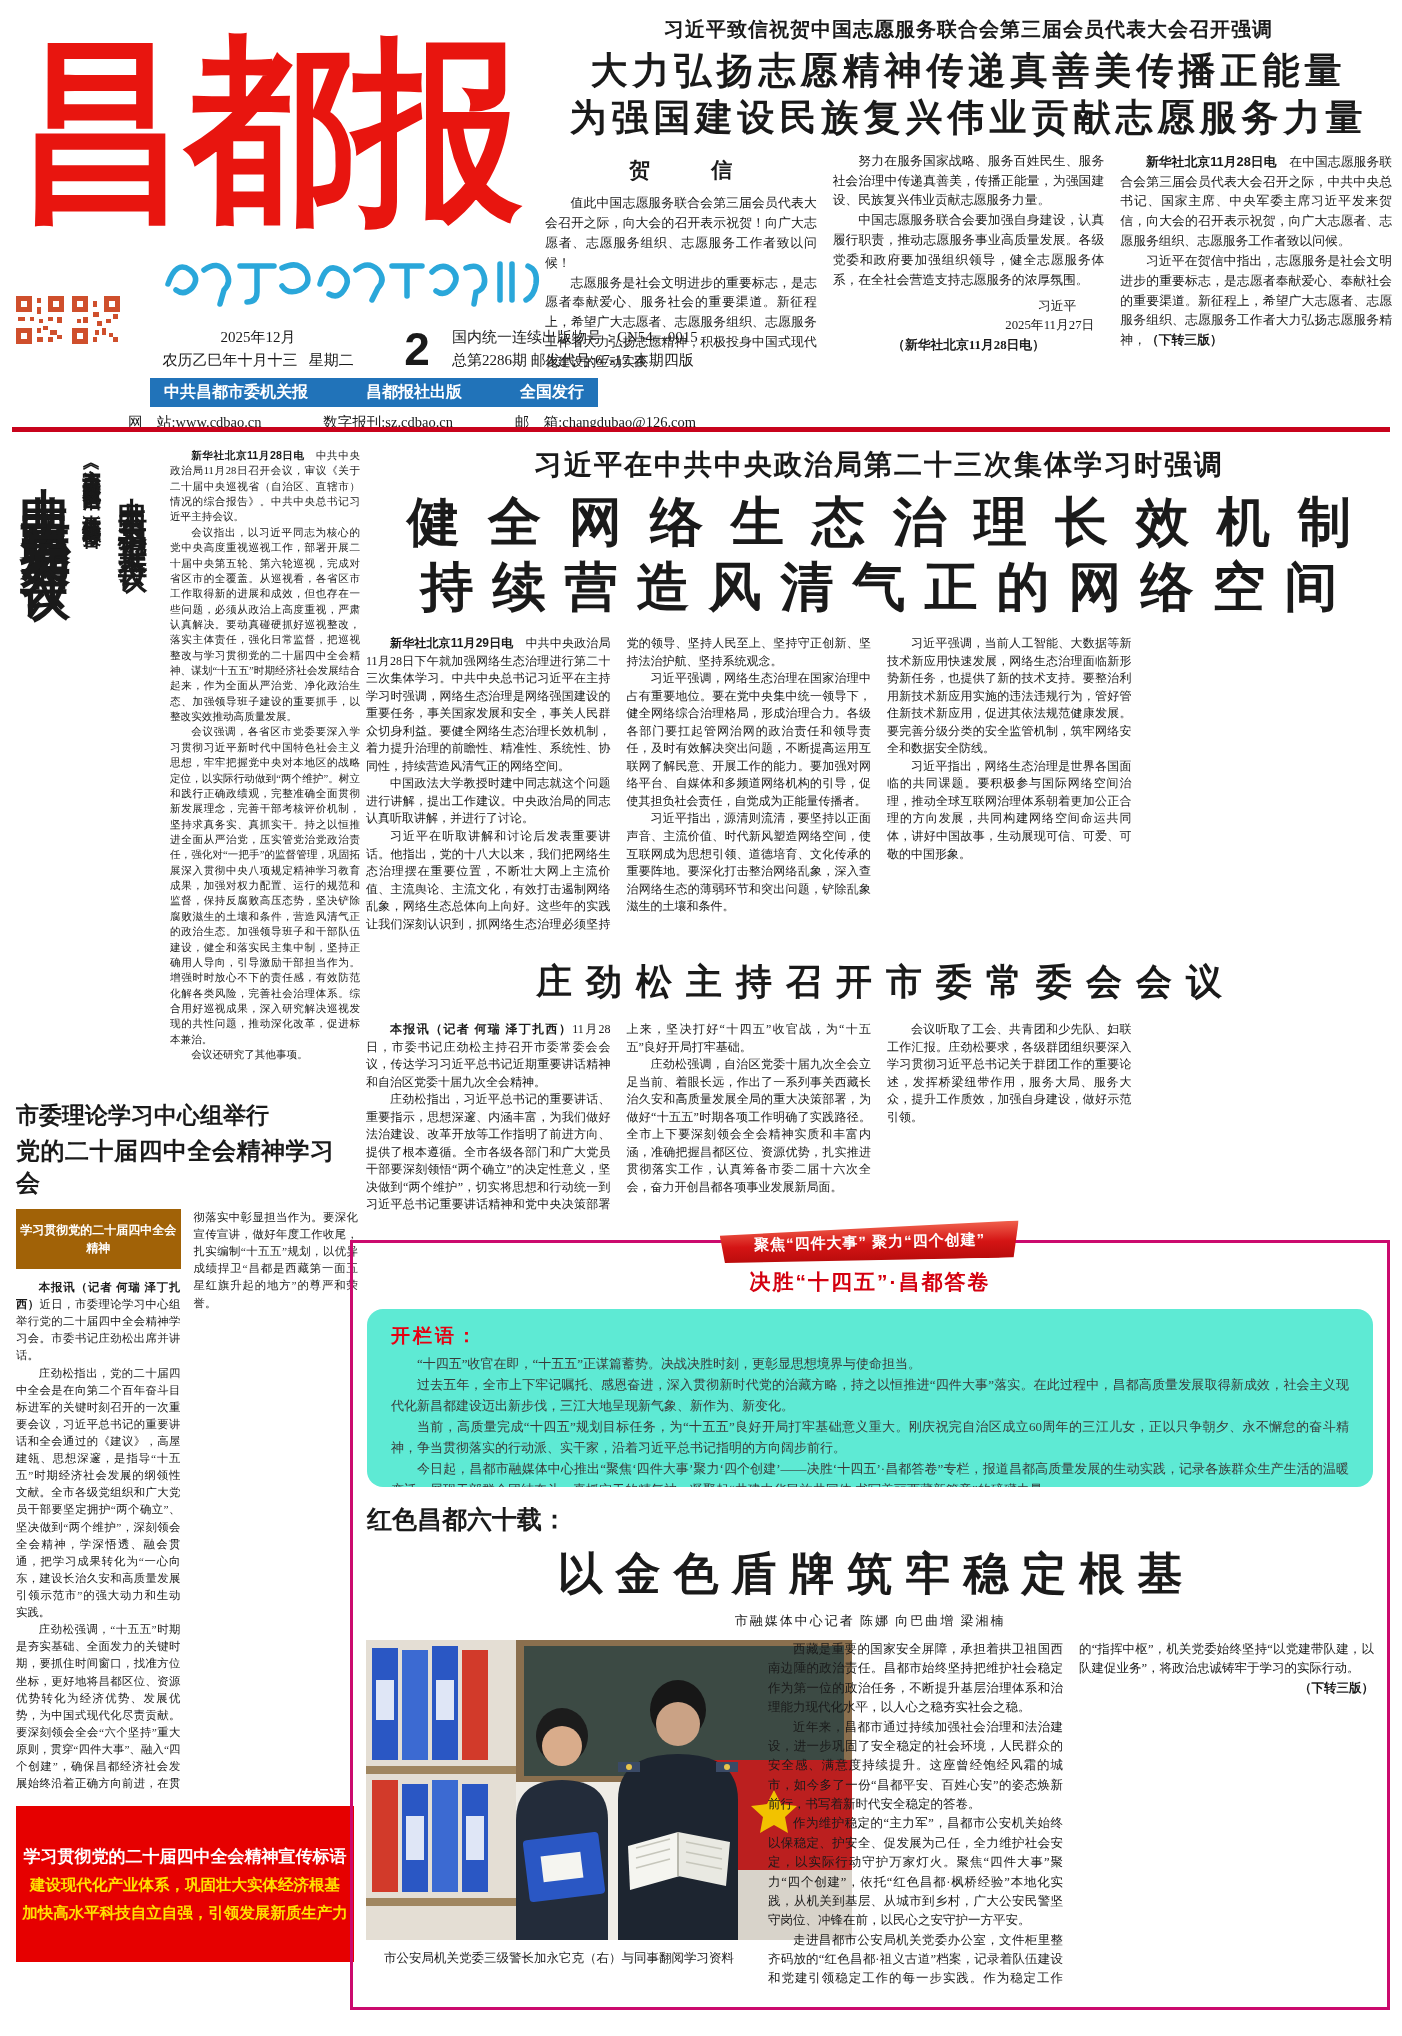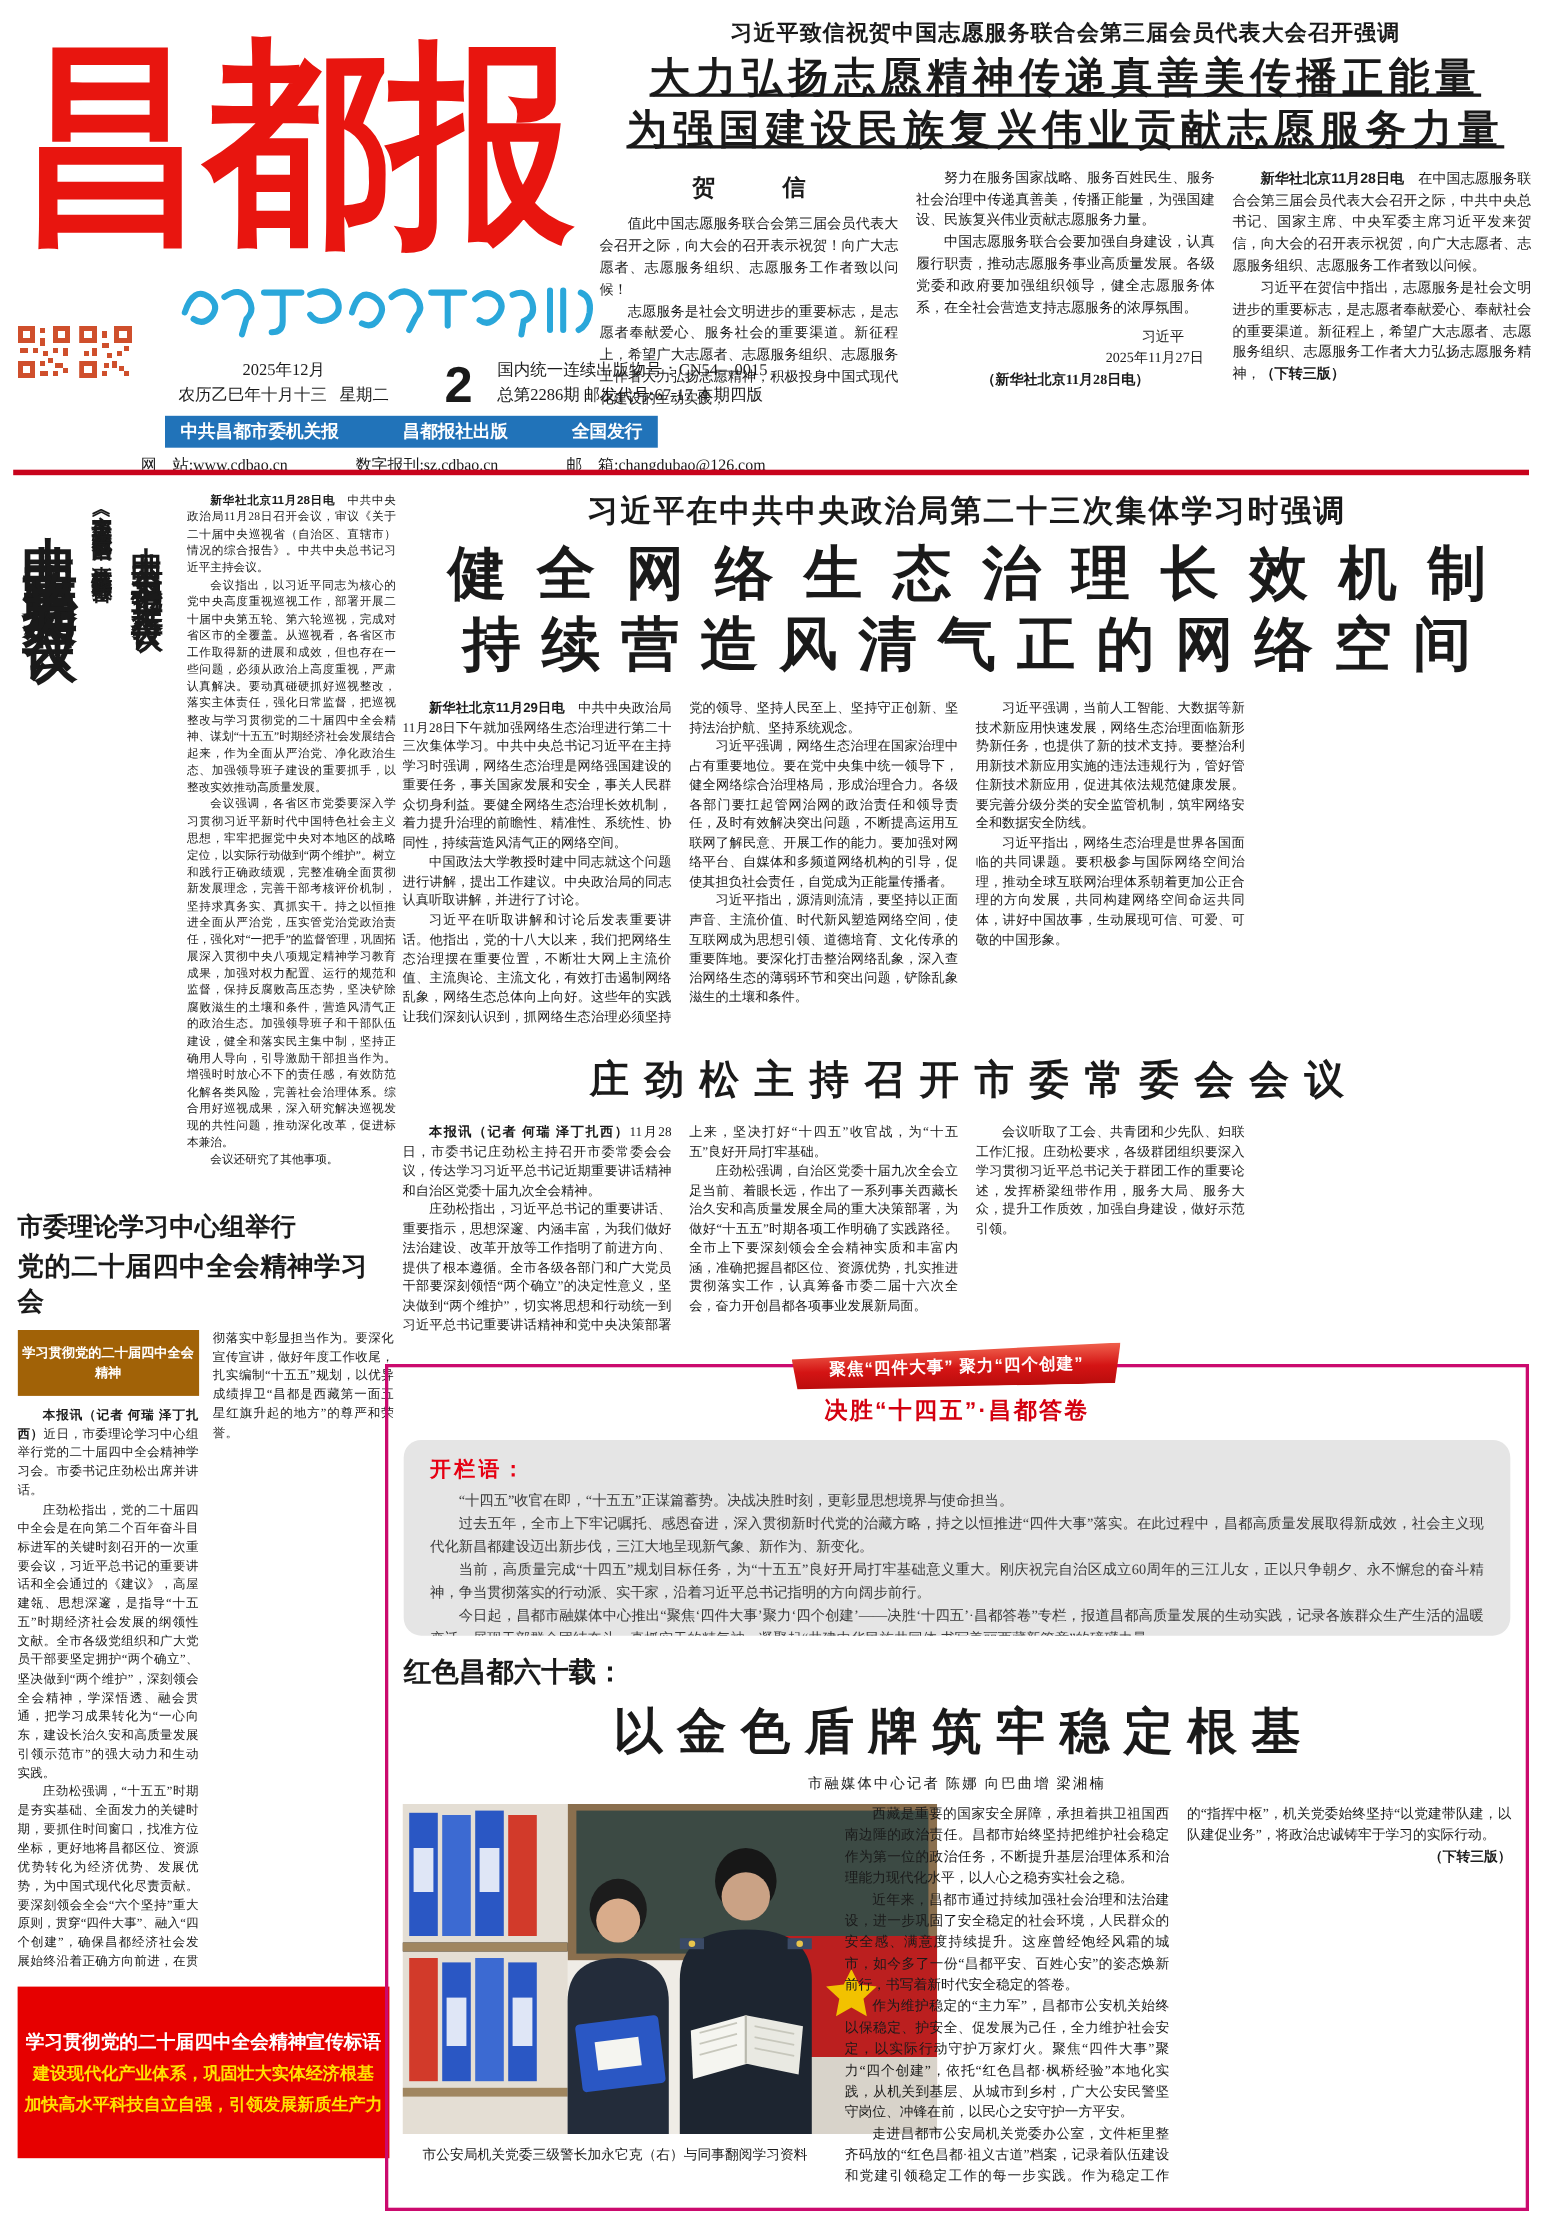--- a/index.html
+++ b/index.html
@@ -21,21 +21,21 @@
   .blue-bar{margin:5px 0 0 22px;width:420px;background:#2173b9;color:#fff;
     font-family:"Liberation Sans",sans-serif;font-weight:700;font-size:16px;
     padding:4px 14px;display:flex;justify-content:space-between;}
   .web-row{margin-top:6px;display:flex;justify-content:space-between;width:568px;font-size:14.5px;}
   .red-rule{position:absolute;left:12px;right:12px;top:427px;height:5px;background:#c8031c;}
 
   
   .top-article{position:absolute;left:545px;top:16px;width:847px;}
   .ta-kicker{font-family:"Liberation Sans",sans-serif;font-weight:900;font-size:20px;text-align:center;letter-spacing:1px;}
   .ta-h1{font-family:"Liberation Sans",sans-serif;font-weight:900;font-size:37px;line-height:1.28;
-    text-align:center;letter-spacing:5px;margin-top:4px;text-decoration:underline;}
+    text-align:center;letter-spacing:5px;margin-top:4px;}
   .ta-cols{display:flex;gap:16px;margin-top:10px;height:252px;overflow:hidden;}
   .ta-col{flex:1;font-size:12.8px;line-height:1.55;text-align:justify;}
   .ta-col p{margin:0;text-indent:2em;}
   .letter-title{font-weight:900;font-size:21px;text-align:center;letter-spacing:20px;text-indent:20px;margin:2px 0 8px;}
   .sig{ text-align:right;padding-right:28px;margin-top:6px;}
   .sig-date{text-align:right;padding-right:10px;}
   .sig-src{text-align:center;font-weight:700;}
   .bold-lead{font-family:"Liberation Sans",sans-serif;font-weight:700;}
 
   
@@ -80,21 +80,21 @@
     font-size:12px;line-height:1.46;text-align:justify;overflow:hidden;}
   .cw-body p{margin:0;text-indent:2em;}
 
   
   .feature{position:absolute;left:350px;top:1240px;width:1040px;height:770px;border:3px solid #cb0a6e;box-sizing:border-box;}
   .ribbon-wrap{position:absolute;top:-19px;left:50%;transform:translateX(-50%);text-align:center;width:520px;}
   .ribbon{display:inline-block;background:linear-gradient(180deg,#f0614d 0%,#d41414 55%,#b90c0c 100%);
     color:#fff;font-family:"Liberation Sans",sans-serif;font-weight:700;font-size:15px;letter-spacing:1px;
     padding:9px 34px;transform:rotate(-1.4deg);clip-path:polygon(0 22%,100% 0,98% 100%,1.5% 96%);}
   .ribbon-sub{margin-top:7px;color:#d4000f;font-family:"Liberation Sans",sans-serif;font-weight:900;font-size:21px;letter-spacing:2px;}
-  .intro-box{margin:66px 14px 0;background:#e5e5e5;border-radius:16px;padding:14px 24px 12px;height:152px;overflow:hidden;}
+  .intro-box{margin:66px 14px 0;background:#5eead4;border-radius:16px;padding:14px 24px 12px;height:152px;overflow:hidden;}
   .intro-label{color:#e60012;font-weight:900;font-size:19px;letter-spacing:3px;margin-bottom:4px;}
   .intro-box p{margin:0;font-size:13px;line-height:1.62;color:#3a3a3a;text-indent:2em;text-align:justify;}
   .series-label{font-family:"Liberation Sans",sans-serif;font-weight:900;font-size:25px;margin:16px 0 0 14px;}
   .f-head{font-family:"DejaVu Serif",serif;font-weight:900;font-size:45px;text-align:center;letter-spacing:13px;text-indent:13px;margin-top:8px;}
   .f-byline{text-align:center;font-size:13px;letter-spacing:2px;margin-top:8px;}
   .f-body{display:flex;padding:0 13px;margin-top:10px;}
   .photo-col{width:386px;flex:none;}
   .photo-caption{font-size:12.5px;text-align:center;margin-top:6px;}
   .f-text{flex:1;margin-left:16px;height:366px;column-count:2;column-gap:16px;column-fill:auto;
     font-size:12.5px;line-height:1.55;text-align:justify;overflow:hidden;}

